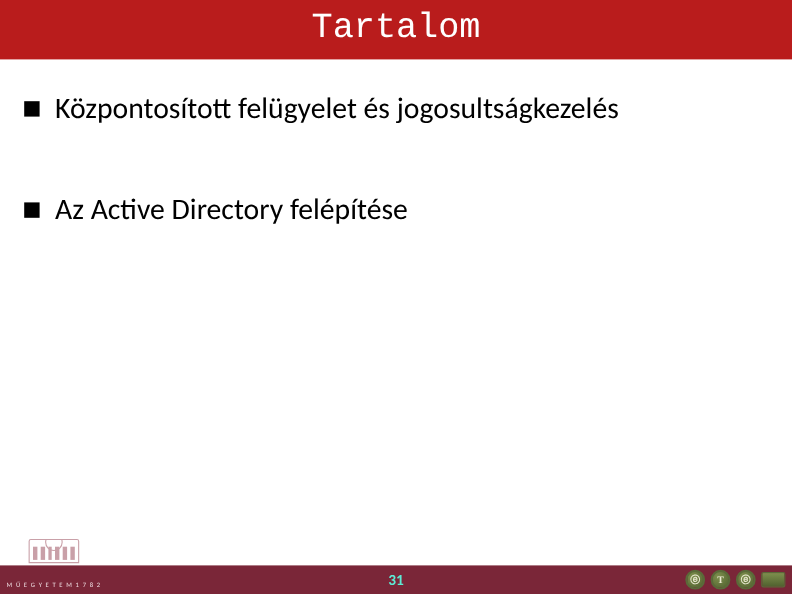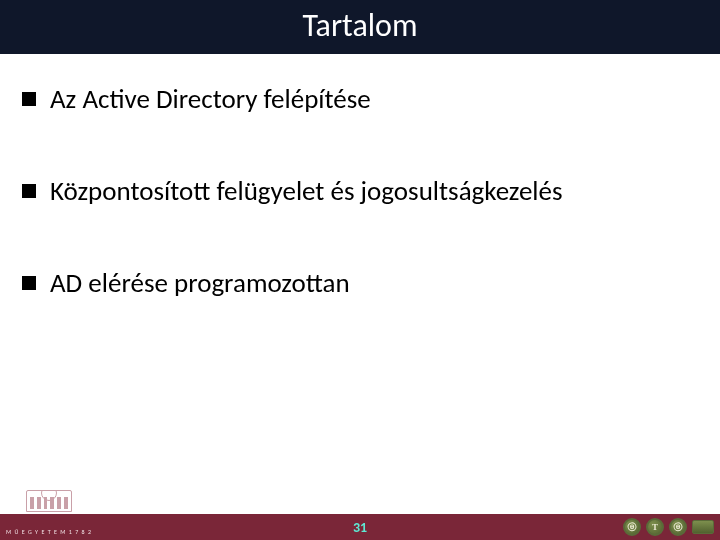--- a/index.html
+++ b/index.html
@@ -3,24 +3,25 @@
 <meta charset="utf-8">
 <style>
   * { margin: 0; padding: 0; box-sizing: border-box; }
   html, body { width: 720px; height: 540px; font-family: Calibri, Arial, sans-serif; background: #fff; overflow: hidden; }
 
   .slide { width: 720px; height: 540px; position: relative; display: flex; flex-direction: column; }
 
   .title-bar {
     width: 100%;
     height: 54px;
-    background: #0f172a;
+    background: #b91c1c;
     display: flex;
     align-items: center;
     justify-content: center;
+    font-family: Liberation Mono, monospace;
   }
   .title-text {
     font-size: 32px;
     color: #ffffff;
     font-weight: 400;
     margin-top: -4px;
   }
 
   .content {
     flex: 1;
@@ -136,29 +137,25 @@
 
 <div class="slide">
 
   <div class="title-bar">
     <div class="title-text">Tartalom</div>
   </div>
 
   <div class="content">
     <div class="bullet-row">
       <div class="bullet-marker"></div>
-      <div class="bullet-text">Az Active Directory felépítése</div>
-    </div>
-    <div class="bullet-row">
-      <div class="bullet-marker"></div>
       <div class="bullet-text">Központosított felügyelet és jogosultságkezelés</div>
     </div>
     <div class="bullet-row">
       <div class="bullet-marker"></div>
-      <div class="bullet-text">AD elérése programozottan</div>
+      <div class="bullet-text">Az Active Directory felépítése</div>
     </div>
   </div>
 
   <div class="footer">
     <div class="page-num">31</div>
   </div>
 
   <div class="logo-left">
     <div class="logo-building">
       <div class="logo-cols">

